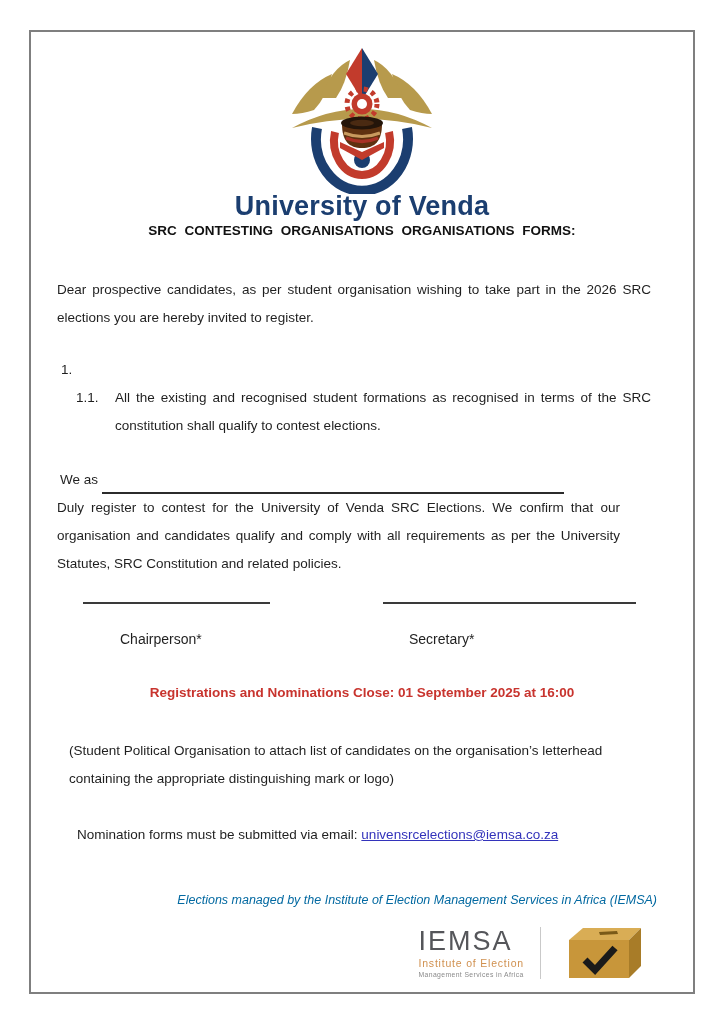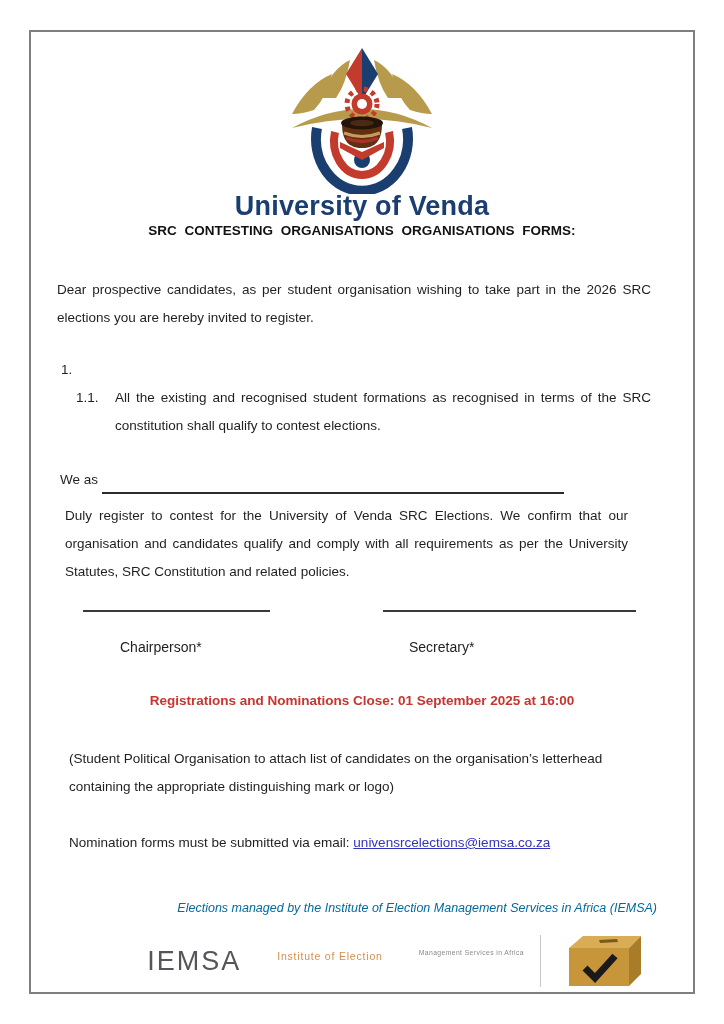--- a/index.html
+++ b/index.html
@@ -28,26 +28,26 @@
   
   .sig-row{margin-top:24px;position:relative;height:4px;}
   .sig-line{position:absolute;top:0;border-top:2px solid #3a3a3a;height:0;}
   .sig-line.left{left:26px;width:187px;}
   .sig-line.right{left:326px;width:253px;}
   .sig-labels{margin-top:25px;position:relative;height:20px;font-size:14px;}
   .sig-labels .chair{position:absolute;left:63px;}
   .sig-labels .sec{position:absolute;left:352px;}
   .deadline{margin-top:32px;text-align:center;font-size:13.5px;font-weight:bold;line-height:20px;color:var(--deadline-red,#c8342e);}
   .p-attach{margin-top:34px;margin-left:12px;width:587px;}
-  .p-nominate{margin-top:28px;margin-left:12px;width:587px;}
+  .p-nominate{margin-top:28px;margin-left:20px;width:587px;}
   .email-link{color:var(--link-blue,#3333bb);text-decoration:underline;cursor:pointer;}
   
   .managed-by{margin-top:42px;font-size:12.5px;font-style:italic;line-height:18px;text-align:right;padding-right:10px;color:#0369a1;}
   .iemsa-row{margin-top:10px;height:68px;display:flex;justify-content:flex-end;align-items:center;padding-right:15px;}
-  .iemsa-text{display:flex;flex-direction:row;align-items:flex-start;gap:36px;}
+  .iemsa-text{display:flex;flex-direction:column;align-items:flex-start;}
   .iemsa-acronym{font-size:27px;line-height:27px;letter-spacing:2px;color:var(--iemsa-gray,#55565a);font-weight:400;}
   .iemsa-line1{font-size:10.5px;line-height:13px;letter-spacing:.8px;color:var(--iemsa-tan,#d0904f);margin-top:2px;}
   .iemsa-line2{font-size:6.8px;line-height:9px;letter-spacing:.4px;color:#8a8a8a;}
   .iemsa-divider{width:1px;height:52px;background:#c9c9c9;margin:0 16px;}
 </style>
 </head>
 <body>
 
 <div class="sheet">
 
@@ -97,21 +97,21 @@
   </div>
   <div class="bodytext req-row req11">
     <span class="num">1.1.</span>
     <span class="txt">All the existing and recognised student formations as recognised in terms of the SRC constitution shall qualify to contest elections.</span>
   </div>
 
   <div class="bodytext we-as">
     <span>We as</span>
     <span class="we-as-line"></span>
   </div>
-  <p class="bodytext p-duly" style="margin:8px">Duly register to contest for the University of Venda SRC Elections. We confirm that our organisation and candidates qualify and comply with all requirements as per the University Statutes, SRC Constitution and related policies.</p>
+  <p class="bodytext p-duly" style="margin:0">Duly register to contest for the University of Venda SRC Elections. We confirm that our organisation and candidates qualify and comply with all requirements as per the University Statutes, SRC Constitution and related policies.</p>
 
   <div class="sig-row">
     <span class="sig-line left"></span>
     <span class="sig-line right"></span>
   </div>
   <div class="sig-labels">
     <span class="chair">Chairperson*</span>
     <span class="sec">Secretary*</span>
   </div>
 

